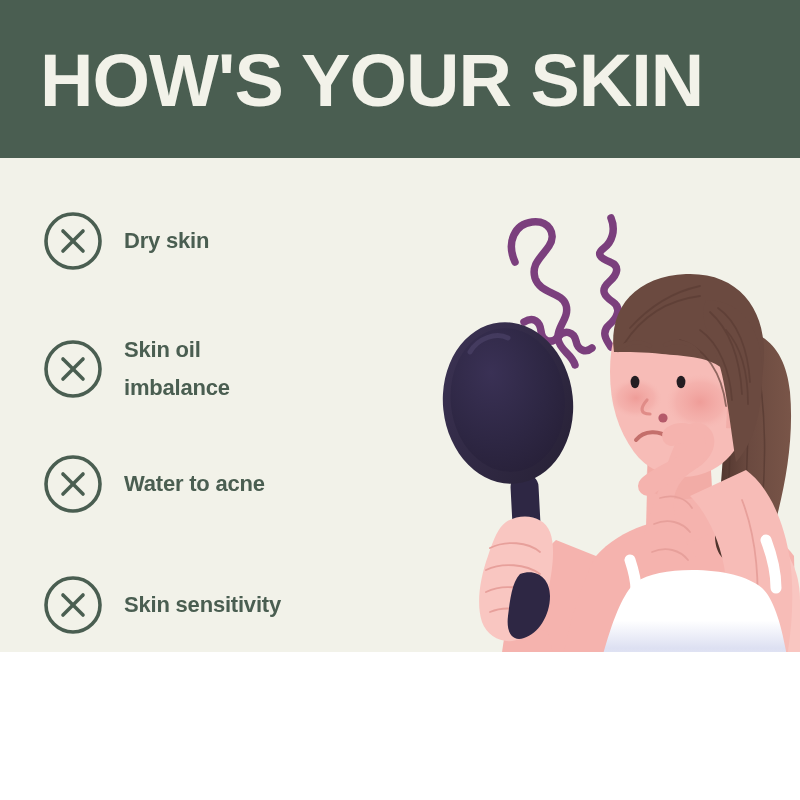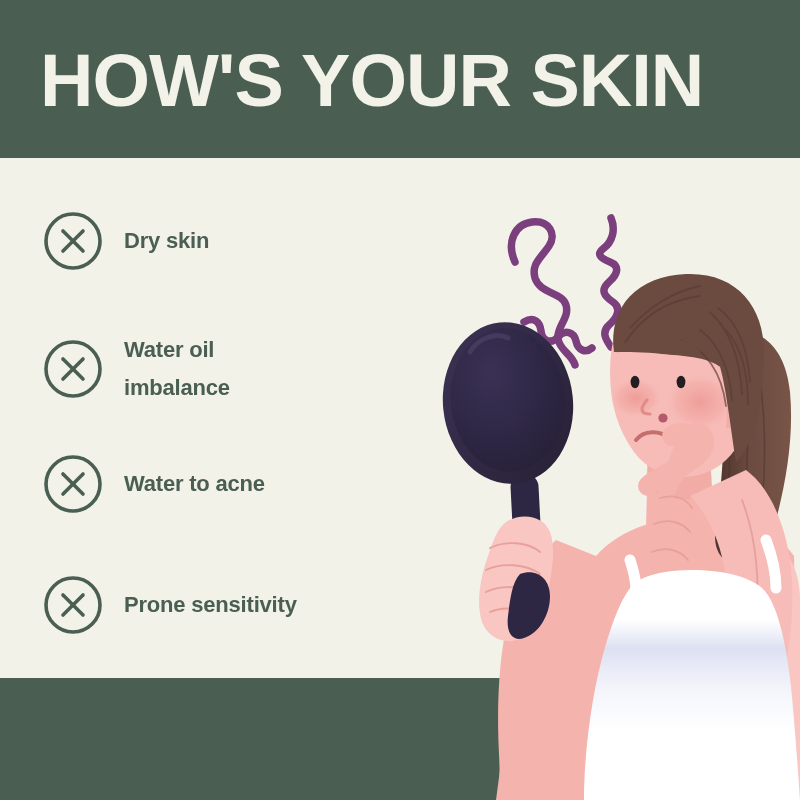--- a/index.html
+++ b/index.html
@@ -6,21 +6,21 @@
     margin: 0;
     padding: 0;
     background: #ffffff;
   }
   body {
     font-family: "Liberation Sans", sans-serif;
   }
   #poster {
     position: relative;
     width: 800px;
-    height: 800px;
+    height: 652px;
     overflow: hidden;
     background: #F2F2E9;
   }
 
   
   #header-band {
     position: absolute;
     left: 0; top: 0;
     width: 800px;
     height: 158px;
@@ -272,21 +272,21 @@
     </div>
 
     <div class="list-item" style="top:141px;">
       <span class="item-icon">
         <svg viewBox="0 0 62 62" width="62" height="62">
           <circle cx="31" cy="31" r="27" fill="none" stroke="#4A5E51" stroke-width="3.6"></circle>
           <line x1="21" y1="21" x2="41" y2="41" stroke="#4A5E51" stroke-width="3.6" stroke-linecap="round"></line>
           <line x1="41" y1="21" x2="21" y2="41" stroke="#4A5E51" stroke-width="3.6" stroke-linecap="round"></line>
         </svg>
       </span>
-      <span class="item-label" style="white-space:pre-line;">Water oil
+      <span class="item-label" style="white-space:pre-line;">Skin oil
 imbalance</span>
     </div>
 
     <div class="list-item" style="top:263px;">
       <span class="item-icon">
         <svg viewBox="0 0 62 62" width="62" height="62">
           <circle cx="31" cy="31" r="27" fill="none" stroke="#4A5E51" stroke-width="3.6"></circle>
           <line x1="21" y1="21" x2="41" y2="41" stroke="#4A5E51" stroke-width="3.6" stroke-linecap="round"></line>
           <line x1="41" y1="21" x2="21" y2="41" stroke="#4A5E51" stroke-width="3.6" stroke-linecap="round"></line>
         </svg>
@@ -295,20 +295,20 @@
     </div>
 
     <div class="list-item" style="top:384px;">
       <span class="item-icon">
         <svg viewBox="0 0 62 62" width="62" height="62">
           <circle cx="31" cy="31" r="27" fill="none" stroke="#4A5E51" stroke-width="3.6"></circle>
           <line x1="21" y1="21" x2="41" y2="41" stroke="#4A5E51" stroke-width="3.6" stroke-linecap="round"></line>
           <line x1="41" y1="21" x2="21" y2="41" stroke="#4A5E51" stroke-width="3.6" stroke-linecap="round"></line>
         </svg>
       </span>
-      <span class="item-label">Prone sensitivity</span>
+      <span class="item-label">Skin sensitivity</span>
     </div>
 
   </div>
 
   <div id="footer-band"></div>
 
 </div>
 
 </body></html>

